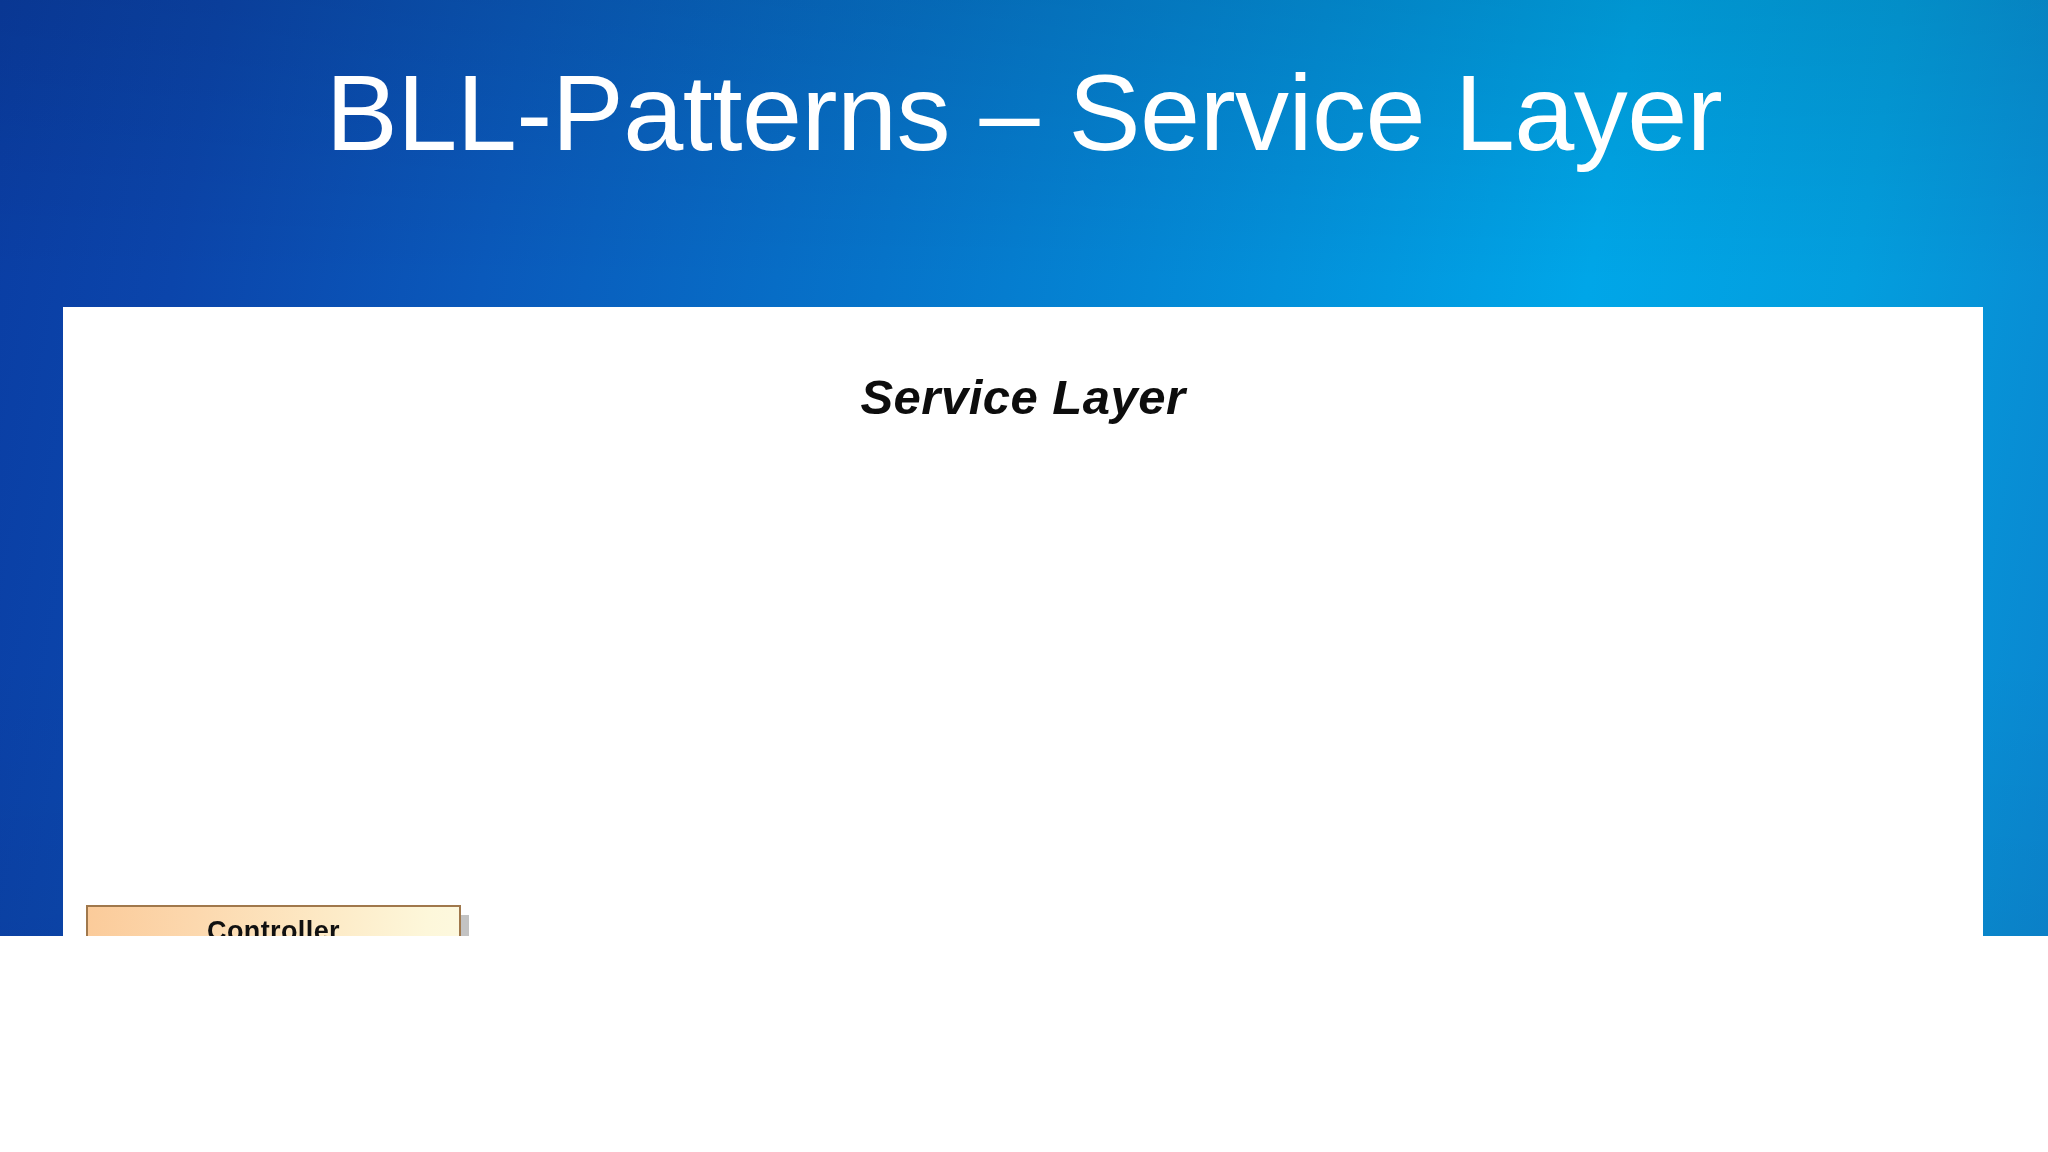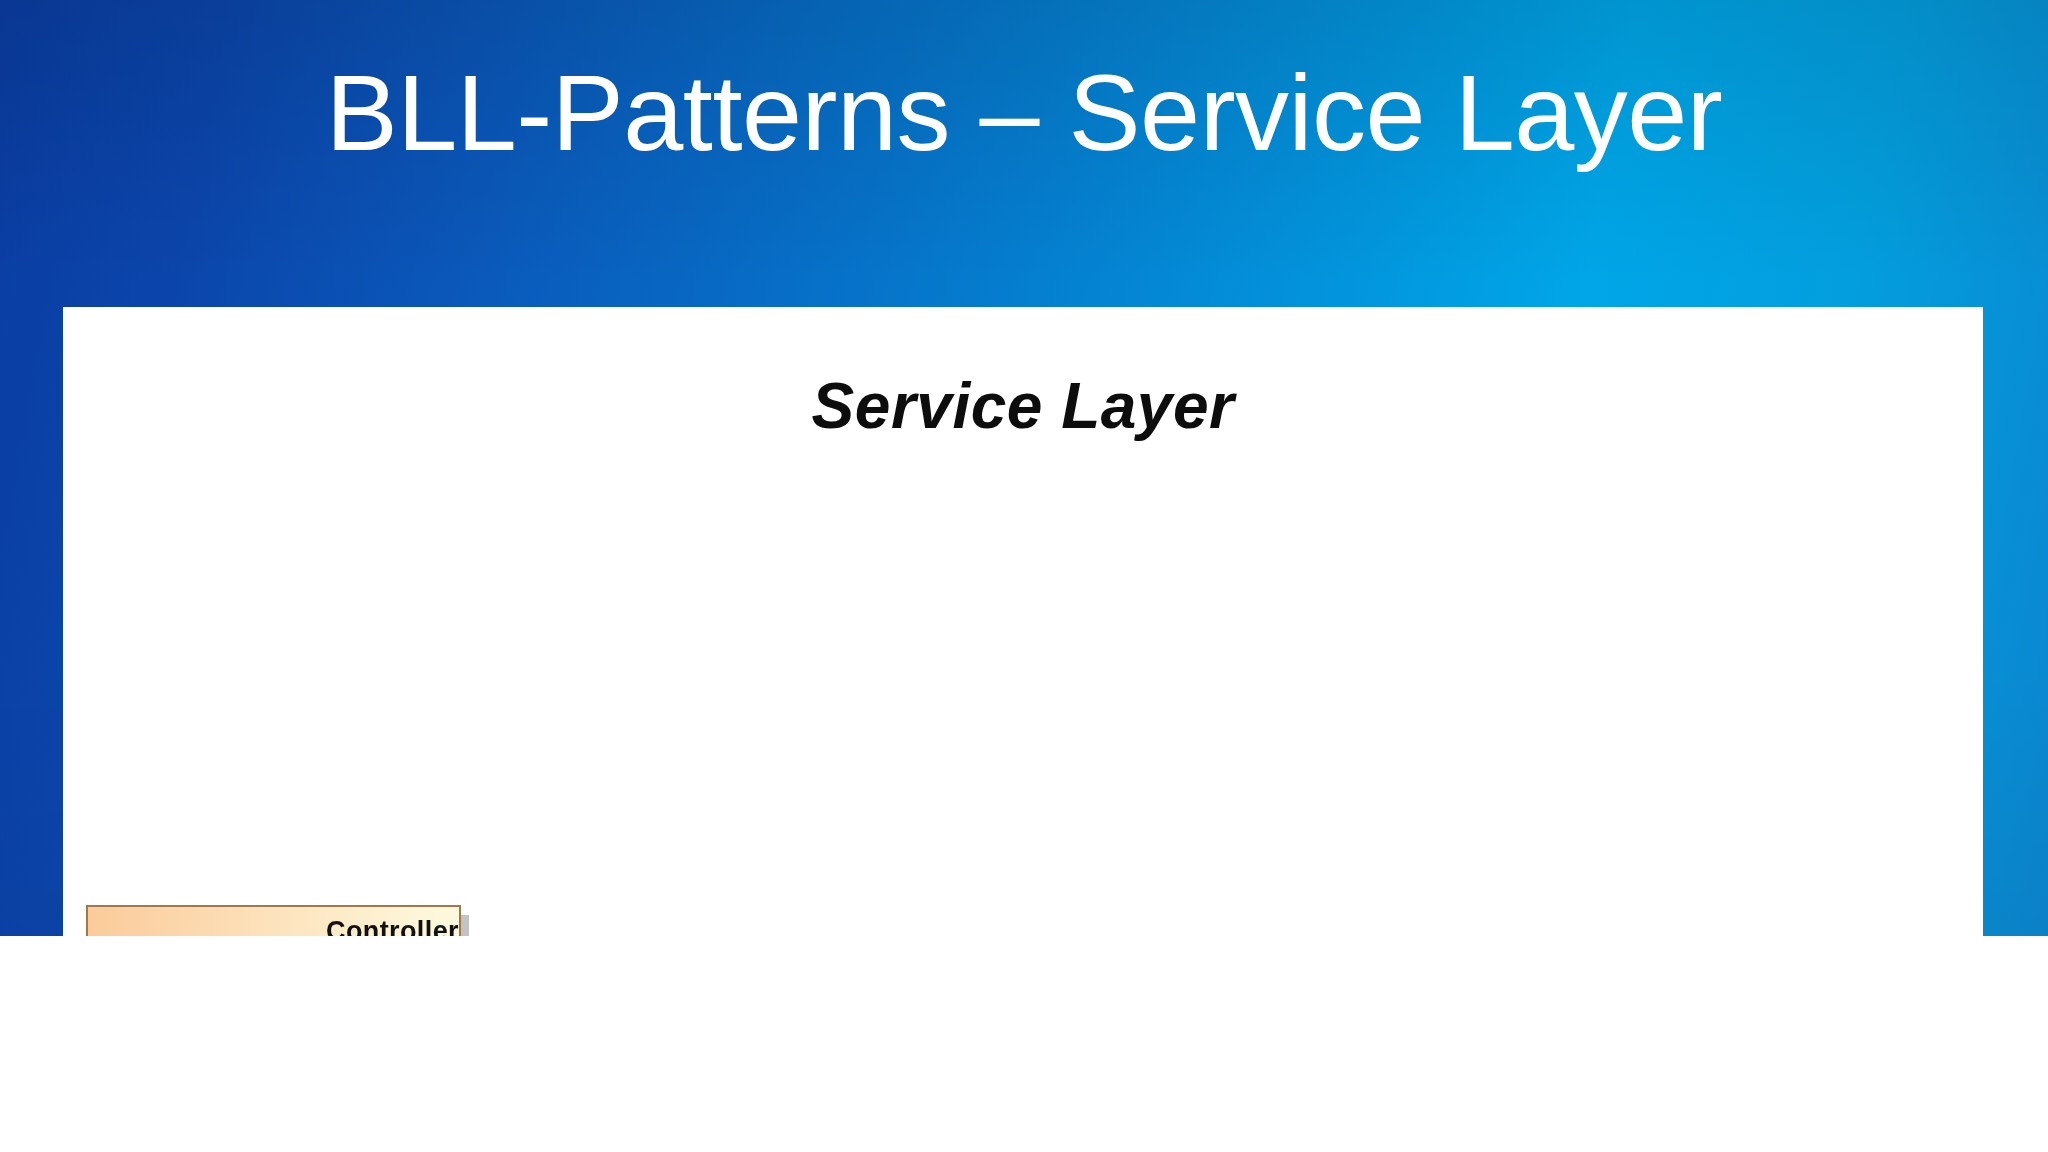--- a/index.html
+++ b/index.html
@@ -76,39 +76,39 @@
   
   .diagram-caption {
     position: absolute;
     left: 0;
     right: 0;
     top: 62px;
     text-align: center;
     font-family: "Liberation Sans", sans-serif;
     font-style: italic;
     font-weight: bold;
-    font-size: 64px;
+    font-size: 49px;
     color: #0d0d0d;
     letter-spacing: 0.5px;
   }
 
   
   .uml-box {
     position: absolute;
     top: 598px;               
     height: 190px;
     box-sizing: border-box;
     border: 2px solid #a0784c;
     background: linear-gradient(95deg, #fbcb9a 0%, #fcd8ae 28%, #fdeac6 62%, #fdf7da 88%, #fdf9e0 100%);
     box-shadow: 9px 9px 0 -1px rgba(145,145,145,0.55);
   }
   .uml-box .compartment-title {
     height: 48px;
     line-height: 48px;
-    text-align: right;
+    text-align: center;
     font-family: "Liberation Sans", sans-serif;
     font-weight: bold;
     font-size: 27px;
     color: #111111;
     border-bottom: 2px solid #a0784c;
     letter-spacing: 0.4px;
     white-space: nowrap;
     overflow: hidden;
     border-radius: 12px;
   }

